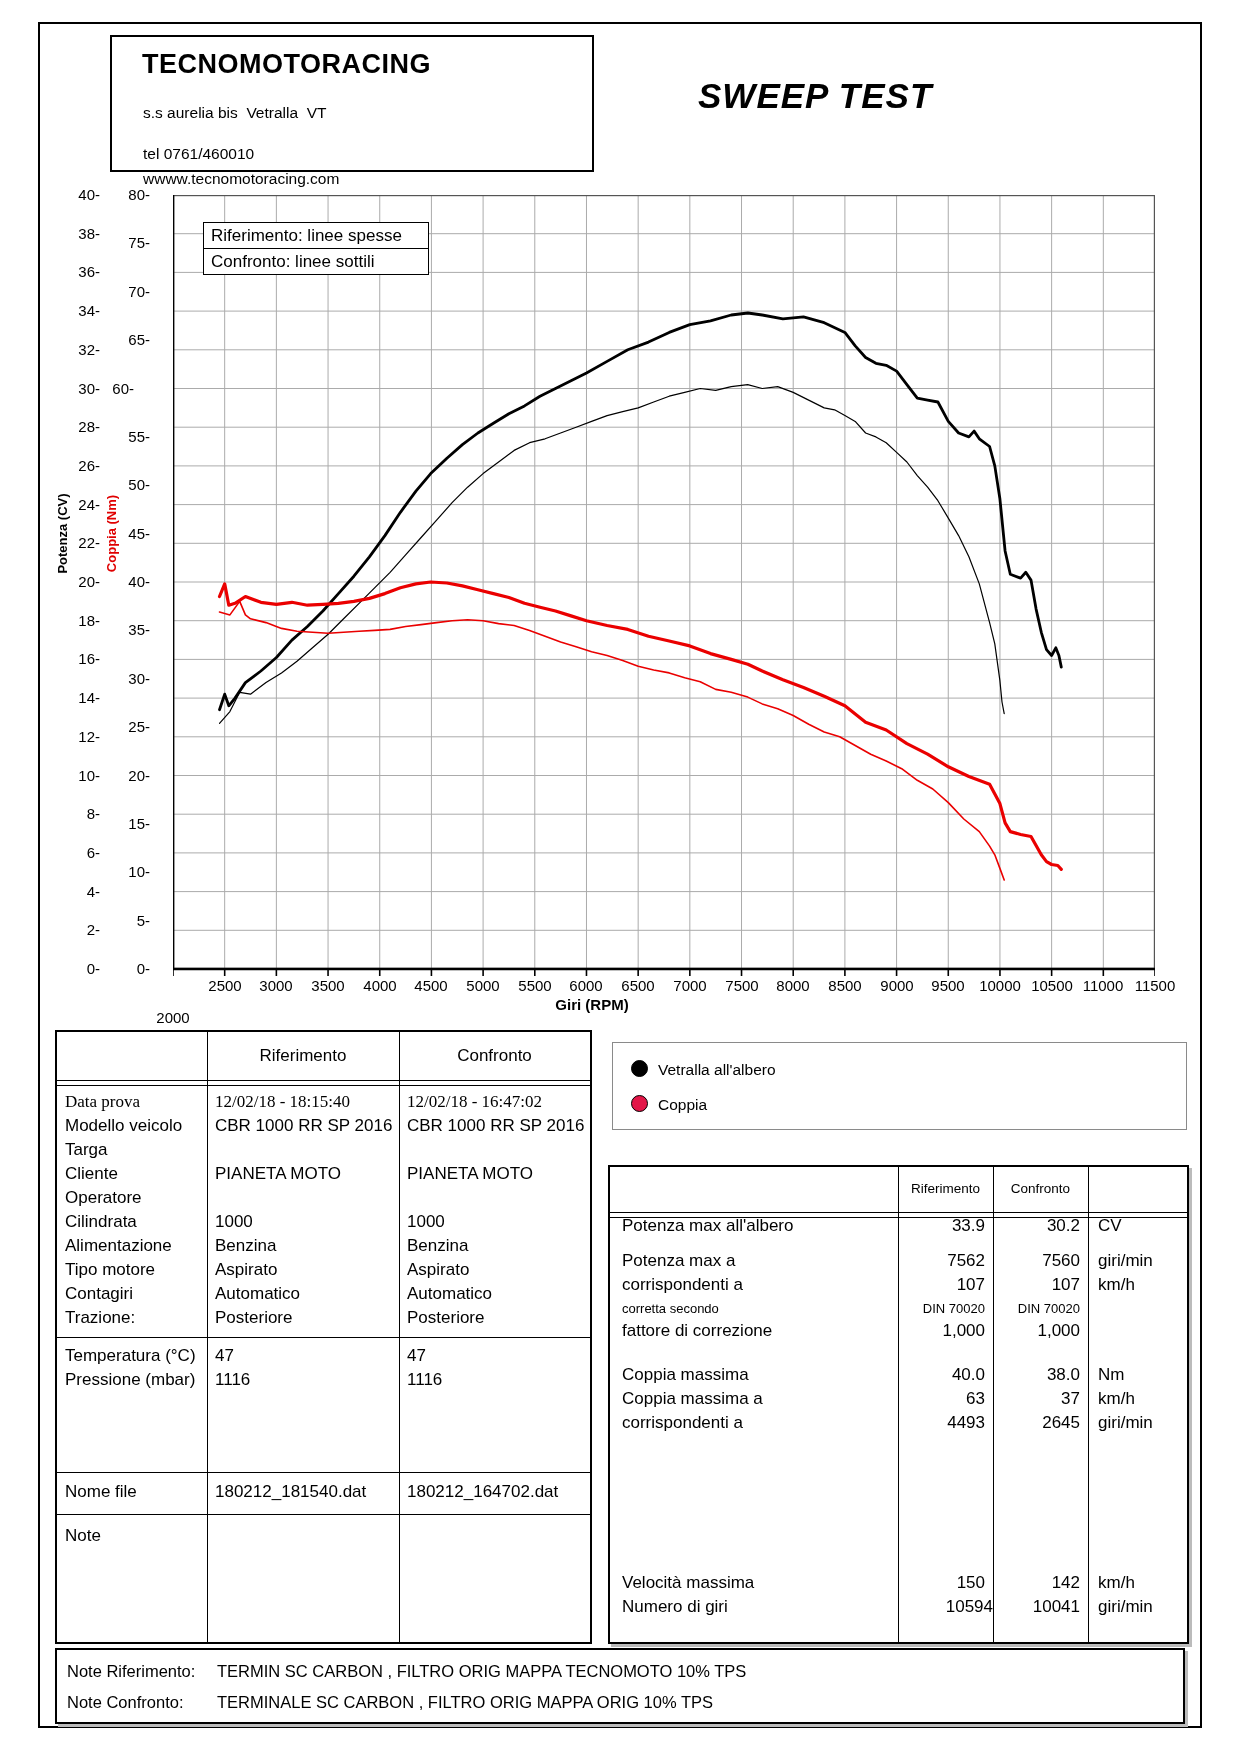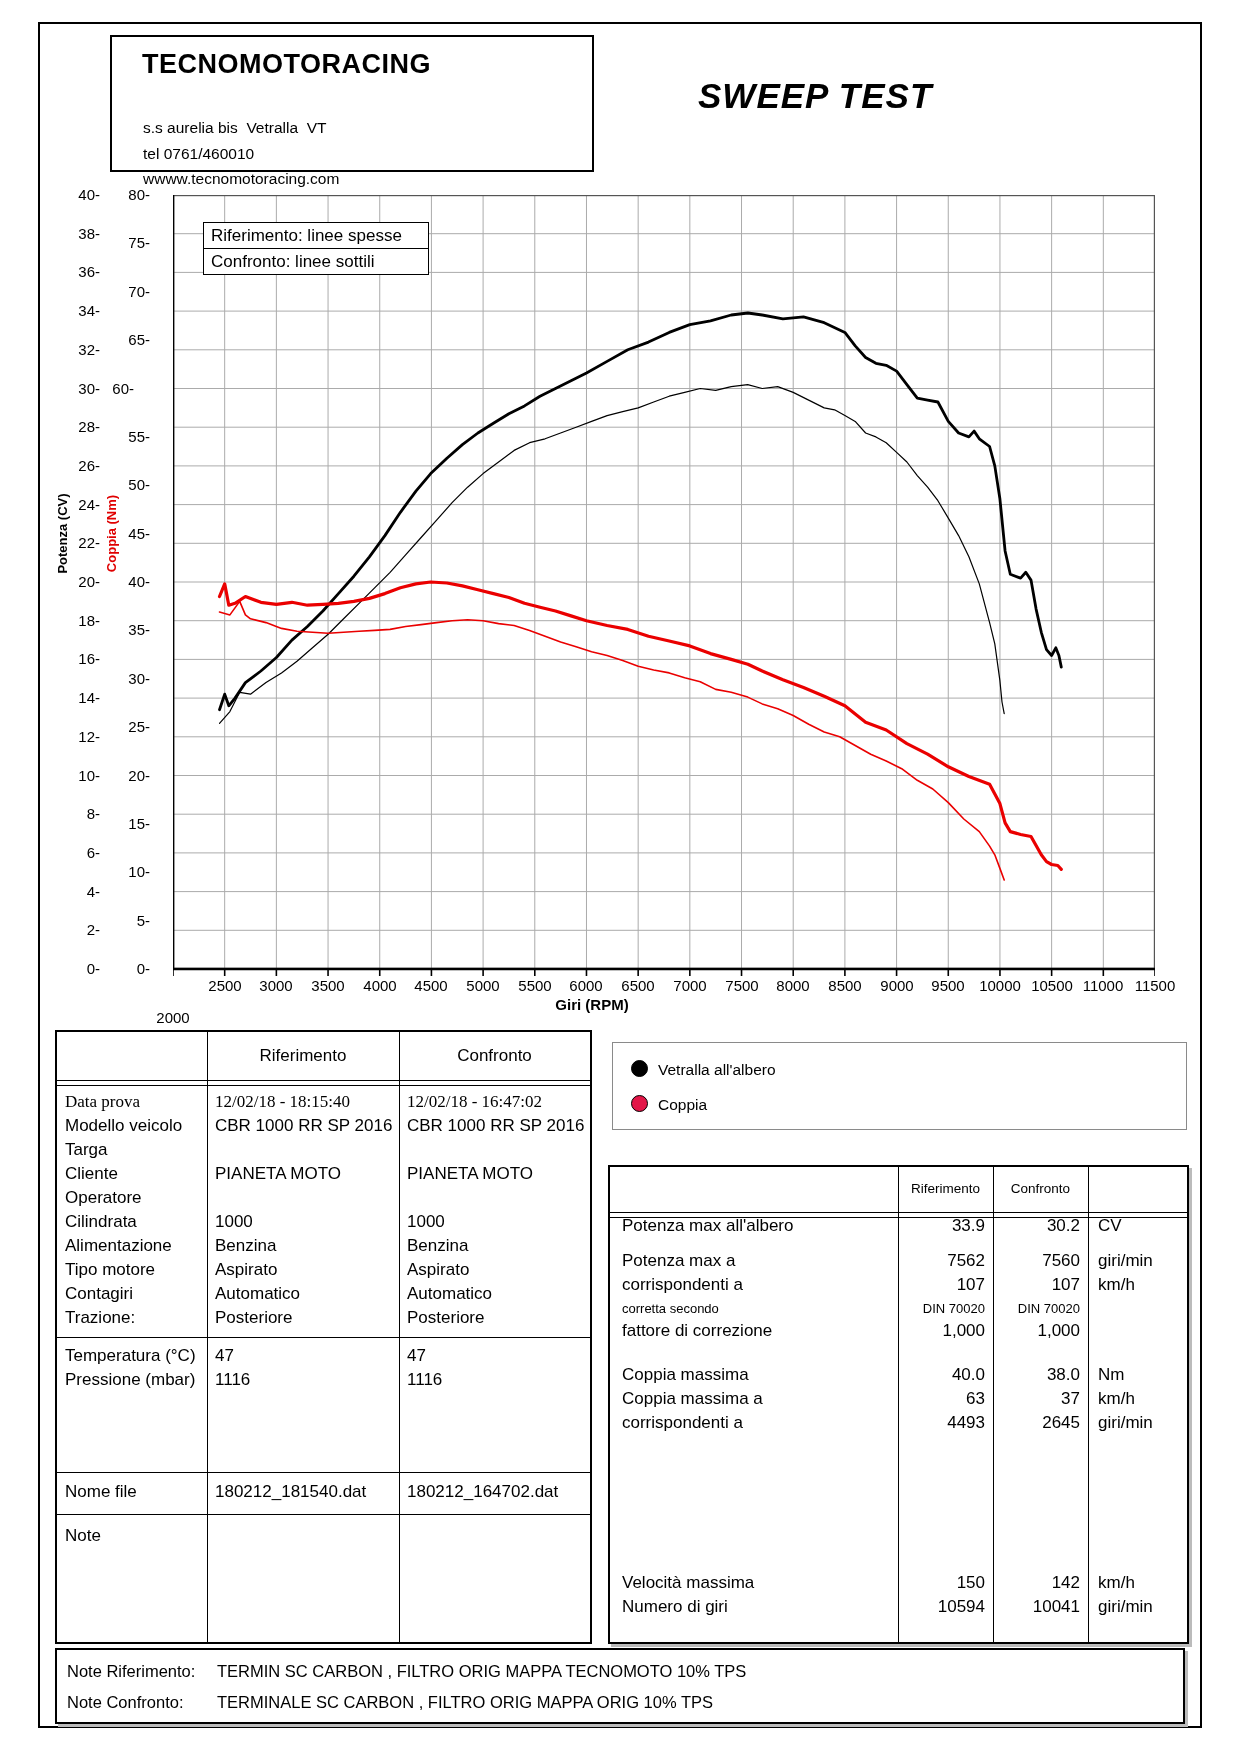--- a/index.html
+++ b/index.html
@@ -47,21 +47,21 @@
   .bn-value{position:absolute;left:160px;}
   #stats-box{box-shadow:3px 3px 0 #bbb;}
 </style>
 </head>
 <body>
 
 <div class="abs" id="page-border"></div>
 
 <div class="abs" id="company-box">
   <div class="company-title">TECNOMOTORACING</div>
-  <div class="hdr-line" style="top:82px;">s.s aurelia bis  Vetralla  VT</div>
+  <div class="hdr-line" style="top:67px;">s.s aurelia bis  Vetralla  VT</div>
   <div class="hdr-line" style="top:108px;">tel 0761/460010</div>
   <div class="hdr-line" style="top:133px;">wwww.tecnomotoracing.com</div>
 </div>
 <div class="abs" id="sweep-title">SWEEP TEST</div>
 
 <div class="abs" style="left:-18px;top:524px;width:160px;text-align:center;">
   <span class="axis-title" style="display:inline-block;">Potenza (CV)</span>
 </div>
 <div class="abs" style="left:32px;top:524px;width:160px;text-align:center;">
   <span class="axis-title red" style="display:inline-block;">Coppia (Nm)</span>
@@ -353,21 +353,21 @@
         <span class="tcell " style="left:488px;">giri/min</span>
       </div>
       <div class="trow" style="top: 404px;">
         <span class="tcell " style="left:12px;">Velocità massima</span>
         <span class="tcell num" style="left:288px;width:87px;">150</span>
         <span class="tcell num" style="left:383px;width:87px;">142</span>
         <span class="tcell " style="left:488px;">km/h</span>
       </div>
       <div class="trow" style="top: 428px;">
         <span class="tcell " style="left:12px;">Numero di giri</span>
-        <span class="tcell num" style="left:288px;width:87px;">10594</span>
+        <span class="tcell num" style="left:288px;width:87px;padding-left:8px;">10594</span>
         <span class="tcell num" style="left:383px;width:87px;">10041</span>
         <span class="tcell " style="left:488px;">giri/min</span>
       </div>
     </div>
 </div>
 
 <div class="abs" id="bottom-notes">
   <div class="bn-row" style="top:9px;">
     <span class="bn-label">Note Riferimento:</span>
     <span class="bn-value">TERMIN SC CARBON , FILTRO ORIG MAPPA TECNOMOTO 10% TPS</span>

